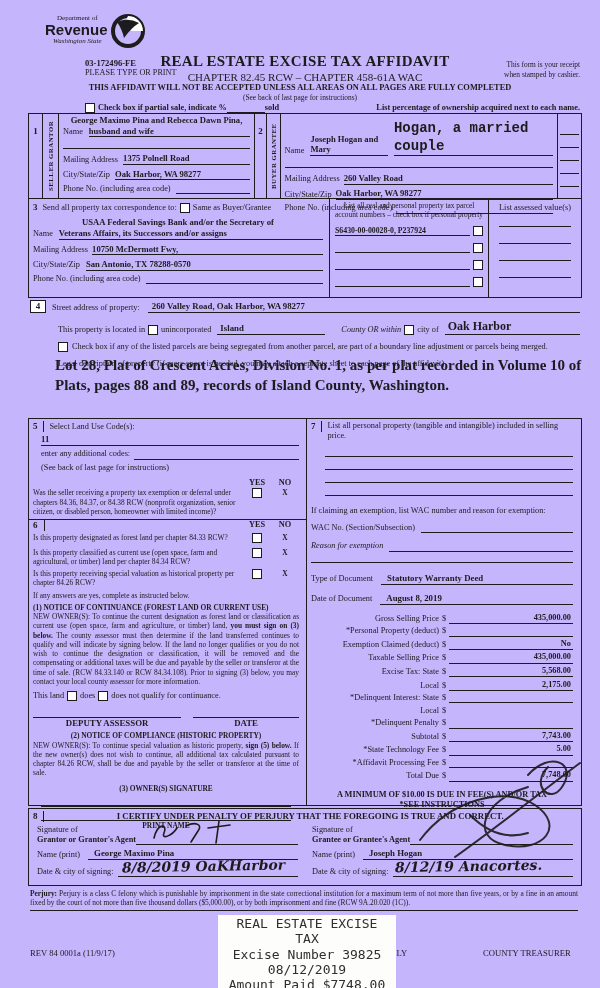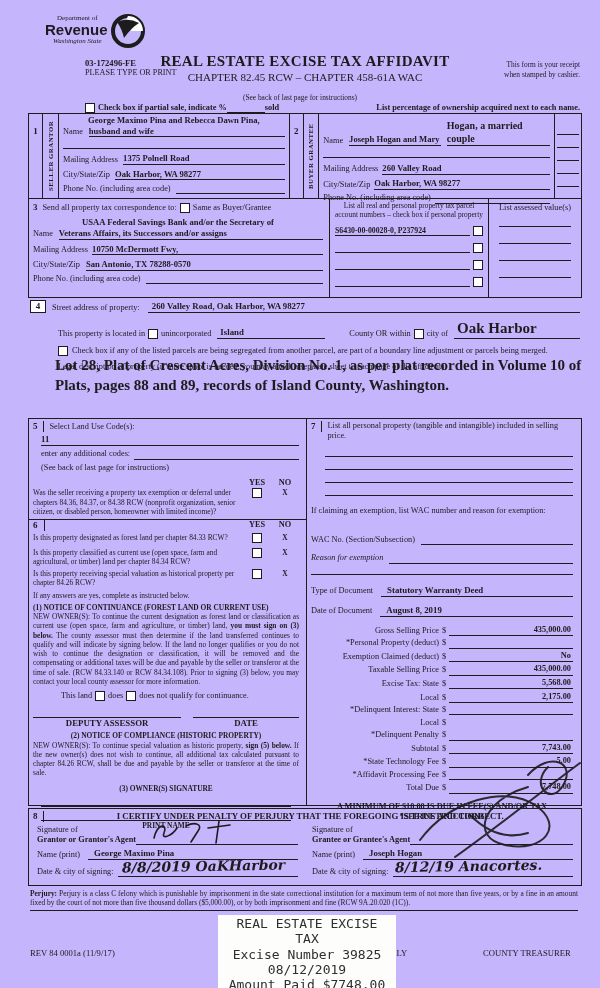--- a/index.html
+++ b/index.html
@@ -60,20 +60,21 @@
     </div>
   </div>
 
   <div class="abs b" style="left:85px;top:58px;font-size:8.6px;">03-172496-FE</div>
   <div class="abs" style="left:85px;top:68px;font-size:8.2px;">PLEASE TYPE OR PRINT</div>
 
   <div class="abs ctr" style="left:140px;top:52px;width:330px;">
     <div class="b" style="font-size:15px;letter-spacing:.3px;">REAL ESTATE EXCISE TAX AFFIDAVIT</div>
     <div style="font-size:11px;">CHAPTER 82.45 RCW – CHAPTER 458-61A WAC</div>
   </div>
+  <div class="abs ctr b" style="left:30px;top:83px;width:540px;font-size:8.4px;">THIS AFFIDAVIT WILL NOT BE ACCEPTED UNLESS ALL AREAS ON ALL PAGES ARE FULLY COMPLETED</div>
   <div class="abs ctr" style="left:30px;top:93px;width:540px;font-size:7.4px;">(See back of last page for instructions)</div>
 
   <div class="abs rt small" style="left:455px;top:60px;width:125px;line-height:1.3;">
     <div>This form is your receipt</div>
     <div>when stamped by cashier.</div>
   </div>
 
   <div class="abs flex" style="left:85px;top:103px;width:495px;align-items:flex-end;">
     <span class="cb"></span>
     <span class="b" style="margin-left:3px;">Check box if partial sale, indicate %</span>
@@ -120,21 +121,21 @@
         <div class="ctr" style="width:13px;border-right:1px solid #1c1c1c;padding-top:12px;">
           <span class="b" style="font-size:9px;">2</span>
         </div>
         <div class="flex" style="width:15px;border-right:1px solid #1c1c1c;justify-content:center;">
           <span class="vlabel"><span>BUYER</span>&nbsp;<span>GRANTEE</span></span>
         </div>
         <div class="grow" style="padding:6px 4px 0 4px;">
           <div class="lbl-line" style="margin-bottom:4px;">
             <span>Name</span>
             <span class="ul b" style="margin-left:6px;font-size:8.6px;width:94px;">Joseph Hogan and Mary</span>
-            <span class="ul b grow" style="margin-left:6px;font-size:10px;">Hogan, a married couple</span>
+            <span class="ul b grow" style="margin-left:6px;font-size:14px;font-family:Liberation Mono, monospace;">Hogan, a married couple</span>
           </div>
           <div class="fline" style="height:7px;margin-bottom:5px;"></div>
           <div class="lbl-line">
             <span>Mailing Address</span>
             <span class="ul b grow" style="margin-left:4px;font-size:8.6px;">260 Valley Road</span>
           </div>
           <div class="lbl-line">
             <span>City/State/Zip</span>
             <span class="ul b grow" style="margin-left:4px;font-size:8.6px;">Oak Harbor, WA 98277</span>
           </div>
@@ -215,24 +216,24 @@
     <div class="flex" style="align-items:flex-end;">
       <span class="secnum">4</span>
       <span style="margin-left:6px;">Street address of property:</span>
       <span class="ul b grow" style="margin-left:8px;font-size:8.8px;padding-left:4px;">260 Valley Road, Oak Harbor, WA  98277</span>
     </div>
     <div class="flex" style="align-items:flex-end;margin-top:6px;margin-left:28px;">
       <span>This property is located in</span>
       <span class="cb" style="margin:0 3px;"></span>
       <span>unincorporated</span>
       <span class="ul b" style="width:105px;margin-left:6px;font-size:8.8px;padding-left:3px;">Island</span>
-      <span style="margin-left:24px;">County OR  within</span>
+      <span style="margin-left:16px;font-style:italic;">County OR  within</span>
       <span class="cb" style="margin:0 3px;"></span>
       <span>city of</span>
-      <span class="ul b grow" style="margin-left:6px;font-size:15px;padding-left:3px;">Oak Harbor</span>
+      <span class="ul b grow" style="margin-left:6px;font-size:12px;padding-left:3px;">Oak Harbor</span>
     </div>
     <div class="flex" style="align-items:flex-start;margin-top:7px;margin-left:28px;">
       <span class="cb" style="margin-right:4px;flex:none;"></span>
       <span>Check box if any of the listed parcels are being segregated from another parcel, are part of a boundary line adjustment or parcels being merged.</span>
     </div>
     <div style="margin-top:6px;margin-left:28px;">Legal description of property (if more space is needed, you may attach a separate sheet to each page of the affidavit)</div>
   </div>
 
   <div class="abs b" style="left:55px;top:355px;width:528px;font-size:15px;line-height:1.35;">Lot 28, Plat of Crescent Acres, Division No. 1, as per plat recorded in Volume 10 of Plats, pages 88 and 89, records of Island County, Washington.</div>
 
@@ -282,21 +283,21 @@
         <div class="q small">
           <span class="qtext">Is this property receiving special valuation as historical property per chapter 84.26 RCW?</span>
           <span class="qyes"><span class="cb"></span></span>
           <span class="qno b">X</span>
         </div>
         <div class="small">If any answers are yes, complete as instructed below.</div>
 
         <div class="b small" style="margin-top:3px;">(1) NOTICE OF CONTINUANCE (FOREST LAND OR CURRENT USE)</div>
         <div class="small" style="text-align:justify;"><span>NEW OWNER(S): To continue the current designation as forest land or classification as current use (open space, farm and agriculture, or timber) land, </span><span class="b">you must sign on (3) below.</span><span> The county assessor must then determine if the land transferred continues to qualify and will indicate by signing below.  If the land no longer qualifies or you do not wish to continue the designation or classification, it will be removed and the compensating or additional taxes will be due and payable by the seller or transferor at the time of sale.  (RCW 84.33.140 or RCW 84.34.108). Prior to signing (3) below, you may contact your local county assessor for more information.</span></div>
 
-        <div class="flex" style="align-items:center;margin-top:5px;margin-left:28px;">
+        <div class="flex" style="align-items:center;margin-top:5px;">
           <span>This land</span>
           <span class="cb" style="margin:0 3px;"></span>
           <span>does</span>
           <span class="cb" style="margin:0 3px;"></span>
           <span>does not qualify for continuance.</span>
         </div>
 
         <div class="flex" style="margin-top:16px;">
           <div style="flex:1.4;margin-right:12px;">
             <div class="fline"></div>
@@ -322,21 +323,21 @@
       <div class="flex">
         <span class="b" style="font-size:9px;border-right:1px solid #1c1c1c;padding-right:5px;margin-right:6px;flex:none;align-self:flex-start;">7</span>
         <span>List all personal property (tangible and intangible) included in selling price.</span>
       </div>
       <div class="fline" style="height:14px;margin-left:14px;"></div>
       <div class="fline" style="height:12px;margin-left:14px;"></div>
       <div class="fline" style="height:12px;margin-left:14px;"></div>
       <div class="fline" style="height:12px;margin-left:14px;"></div>
 
       <div style="margin-top:10px;">If claiming an exemption, list WAC number and reason for exemption:</div>
-      <div class="flex" style="align-items:flex-end;margin-top:19px;text-align:center;">
+      <div class="flex" style="align-items:flex-end;margin-top:7px;text-align:center;">
         <span>WAC No. (Section/Subsection)</span>
         <span class="ul grow" style="margin-left:6px;"></span>
       </div>
       <div class="flex" style="align-items:flex-end;margin-top:8px;font-style:italic;">
         <span>Reason for exemption</span>
         <span class="ul grow" style="margin-left:6px;"></span>
       </div>
       <div class="fline" style="height:10px;"></div>
 
       <div class="flex" style="align-items:flex-end;margin-top:10px;">

